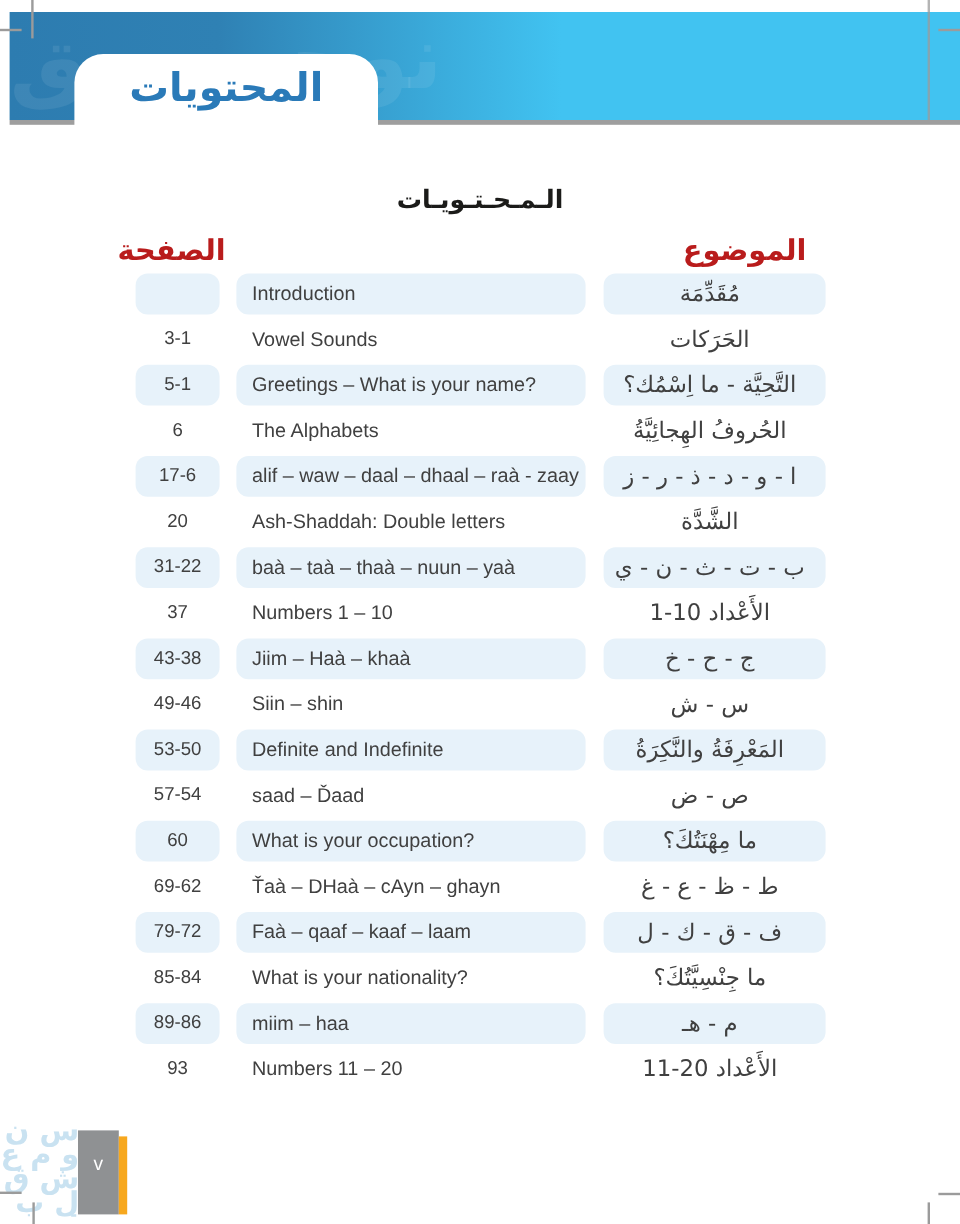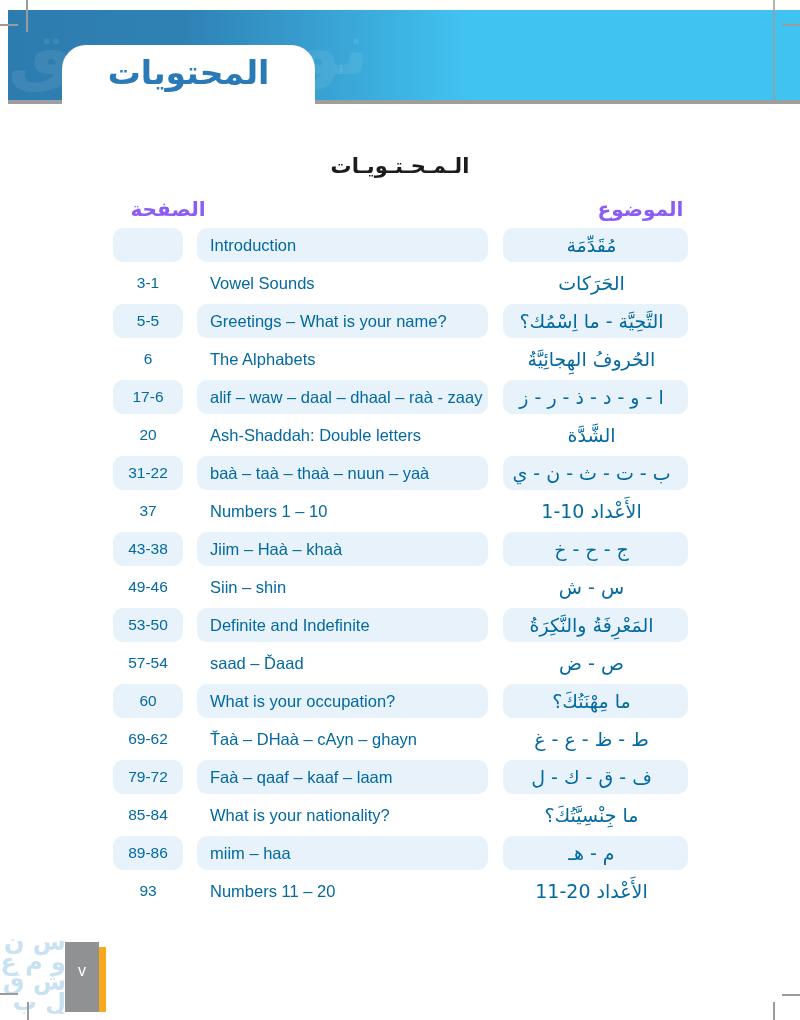--- a/index.html
+++ b/index.html
@@ -25,29 +25,29 @@
        border-radius:24px 24px 0 0;z-index:2;}
   .tab-title{position:absolute;left:14px;right:14px;top:8px;text-align:center;
        font-size:33px;font-weight:bold;color:#2a7ab8;direction:rtl;}
 
   
   .main-title{position:absolute;left:0;top:146px;width:100%;height:40px;line-height:40px;
        text-align:center;font-size:21px;font-weight:bold;color:#1b1b19;direction:rtl;
        letter-spacing:1px;z-index:2;}
 
   
-  .hdr{position:absolute;top:195px;height:28px;line-height:28px;font-size:20px;
-       font-weight:bold;color:#8b5cf6;direction:rtl;z-index:2;margin-left:20px;}
+  .hdr{position:absolute;top:195px;height:28px;line-height:28px;font-size:24px;
+       font-weight:bold;color:#b91c1c;direction:rtl;z-index:2;}
   .hdr-page{left:108px;width:80px;text-align:center;}
   .hdr-topic{left:528px;width:185px;text-align:center;}
 
   
   .toc{position:absolute;left:0;top:228px;width:800px;z-index:2;}
   .row{position:relative;height:34px;margin-bottom:4px;}
-  .cell{position:absolute;top:0;height:34px;line-height:34px;color:#0369a1;}
+  .cell{position:absolute;top:0;height:34px;line-height:34px;color:#404040;}
   .c-page{left:113px;width:70px;text-align:center;
           font-family:"Liberation Sans",sans-serif;font-size:15.5px;}
   .c-en{left:197px;width:278px;padding-left:13px;text-align:left;
         font-family:"Liberation Sans",sans-serif;font-size:16.5px;white-space:nowrap;}
   .c-ar{left:503px;width:177px;padding-right:8px;direction:rtl;text-align:center;
         font-size:19px;white-space:nowrap;}
   .row.shaded .cell{background:#e7f2fa;border-radius:10px;}
 
   
   .footer-pattern{position:absolute;left:0;top:932px;width:66px;height:82px;
@@ -93,21 +93,21 @@
         <div class="cell c-page"></div>
         <div class="cell c-en">Introduction</div>
         <div class="cell c-ar">مُقَدِّمَة</div>
       </div>
       <div class="row">
         <div class="cell c-page">3-1</div>
         <div class="cell c-en">Vowel Sounds</div>
         <div class="cell c-ar">الحَرَكات</div>
       </div>
       <div class="row shaded">
-        <div class="cell c-page">5-5</div>
+        <div class="cell c-page">5-1</div>
         <div class="cell c-en">Greetings – What is your name?</div>
         <div class="cell c-ar">التَّحِيَّة - ما اِسْمُك؟</div>
       </div>
       <div class="row">
         <div class="cell c-page">6</div>
         <div class="cell c-en">The Alphabets</div>
         <div class="cell c-ar">الحُروفُ الهِجائِيَّةُ</div>
       </div>
       <div class="row shaded">
         <div class="cell c-page">17-6</div>

